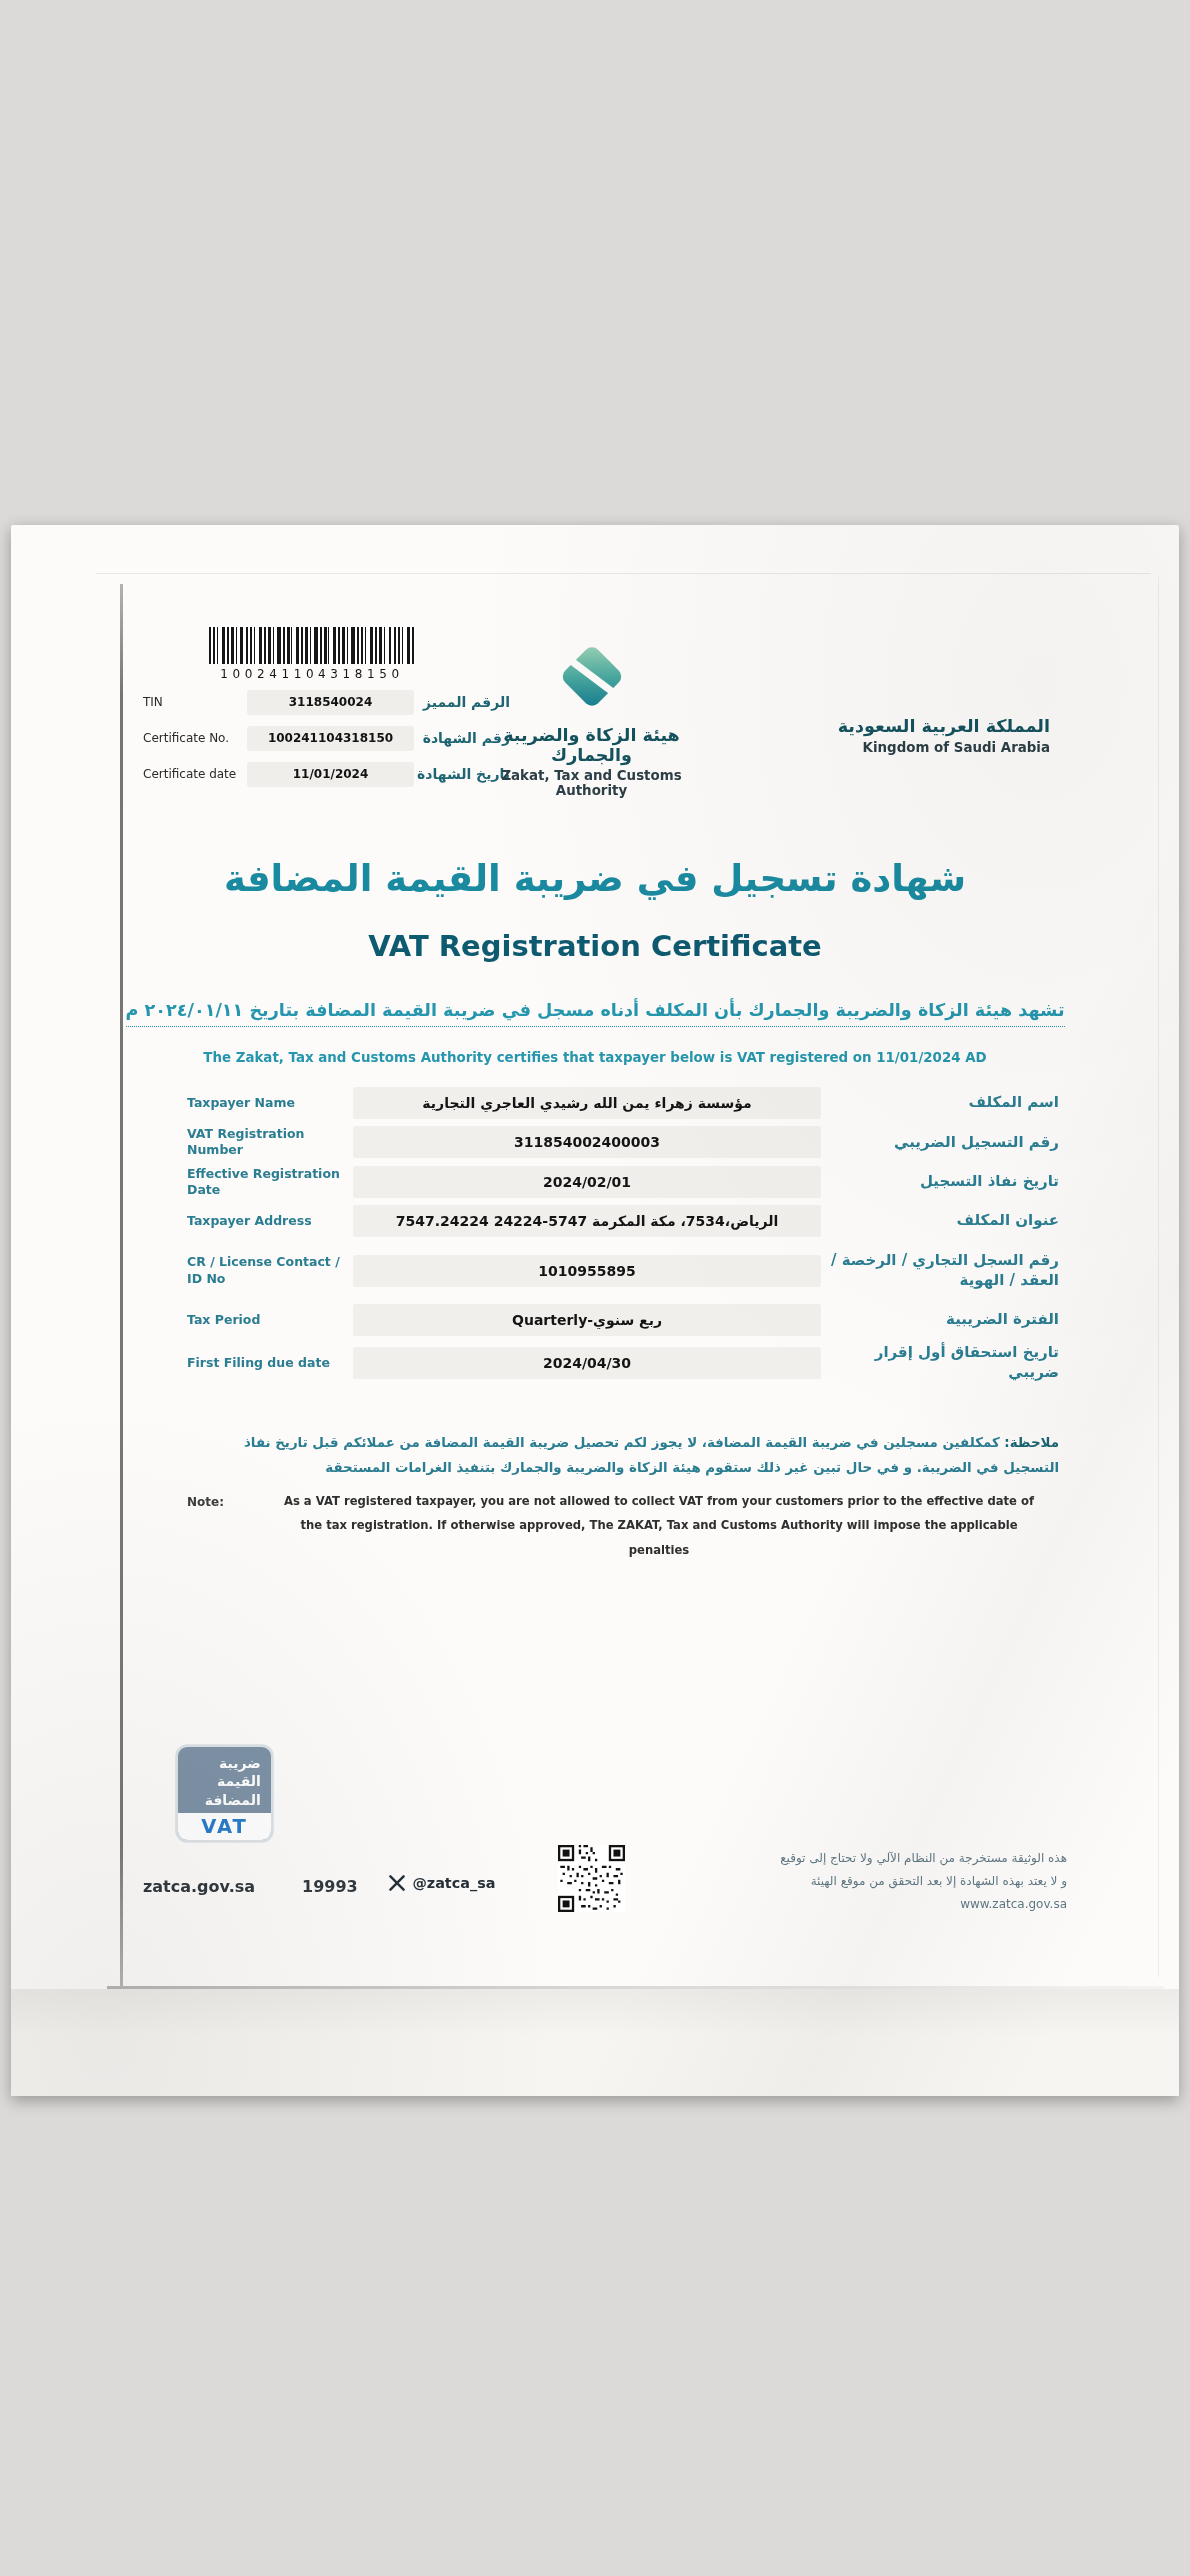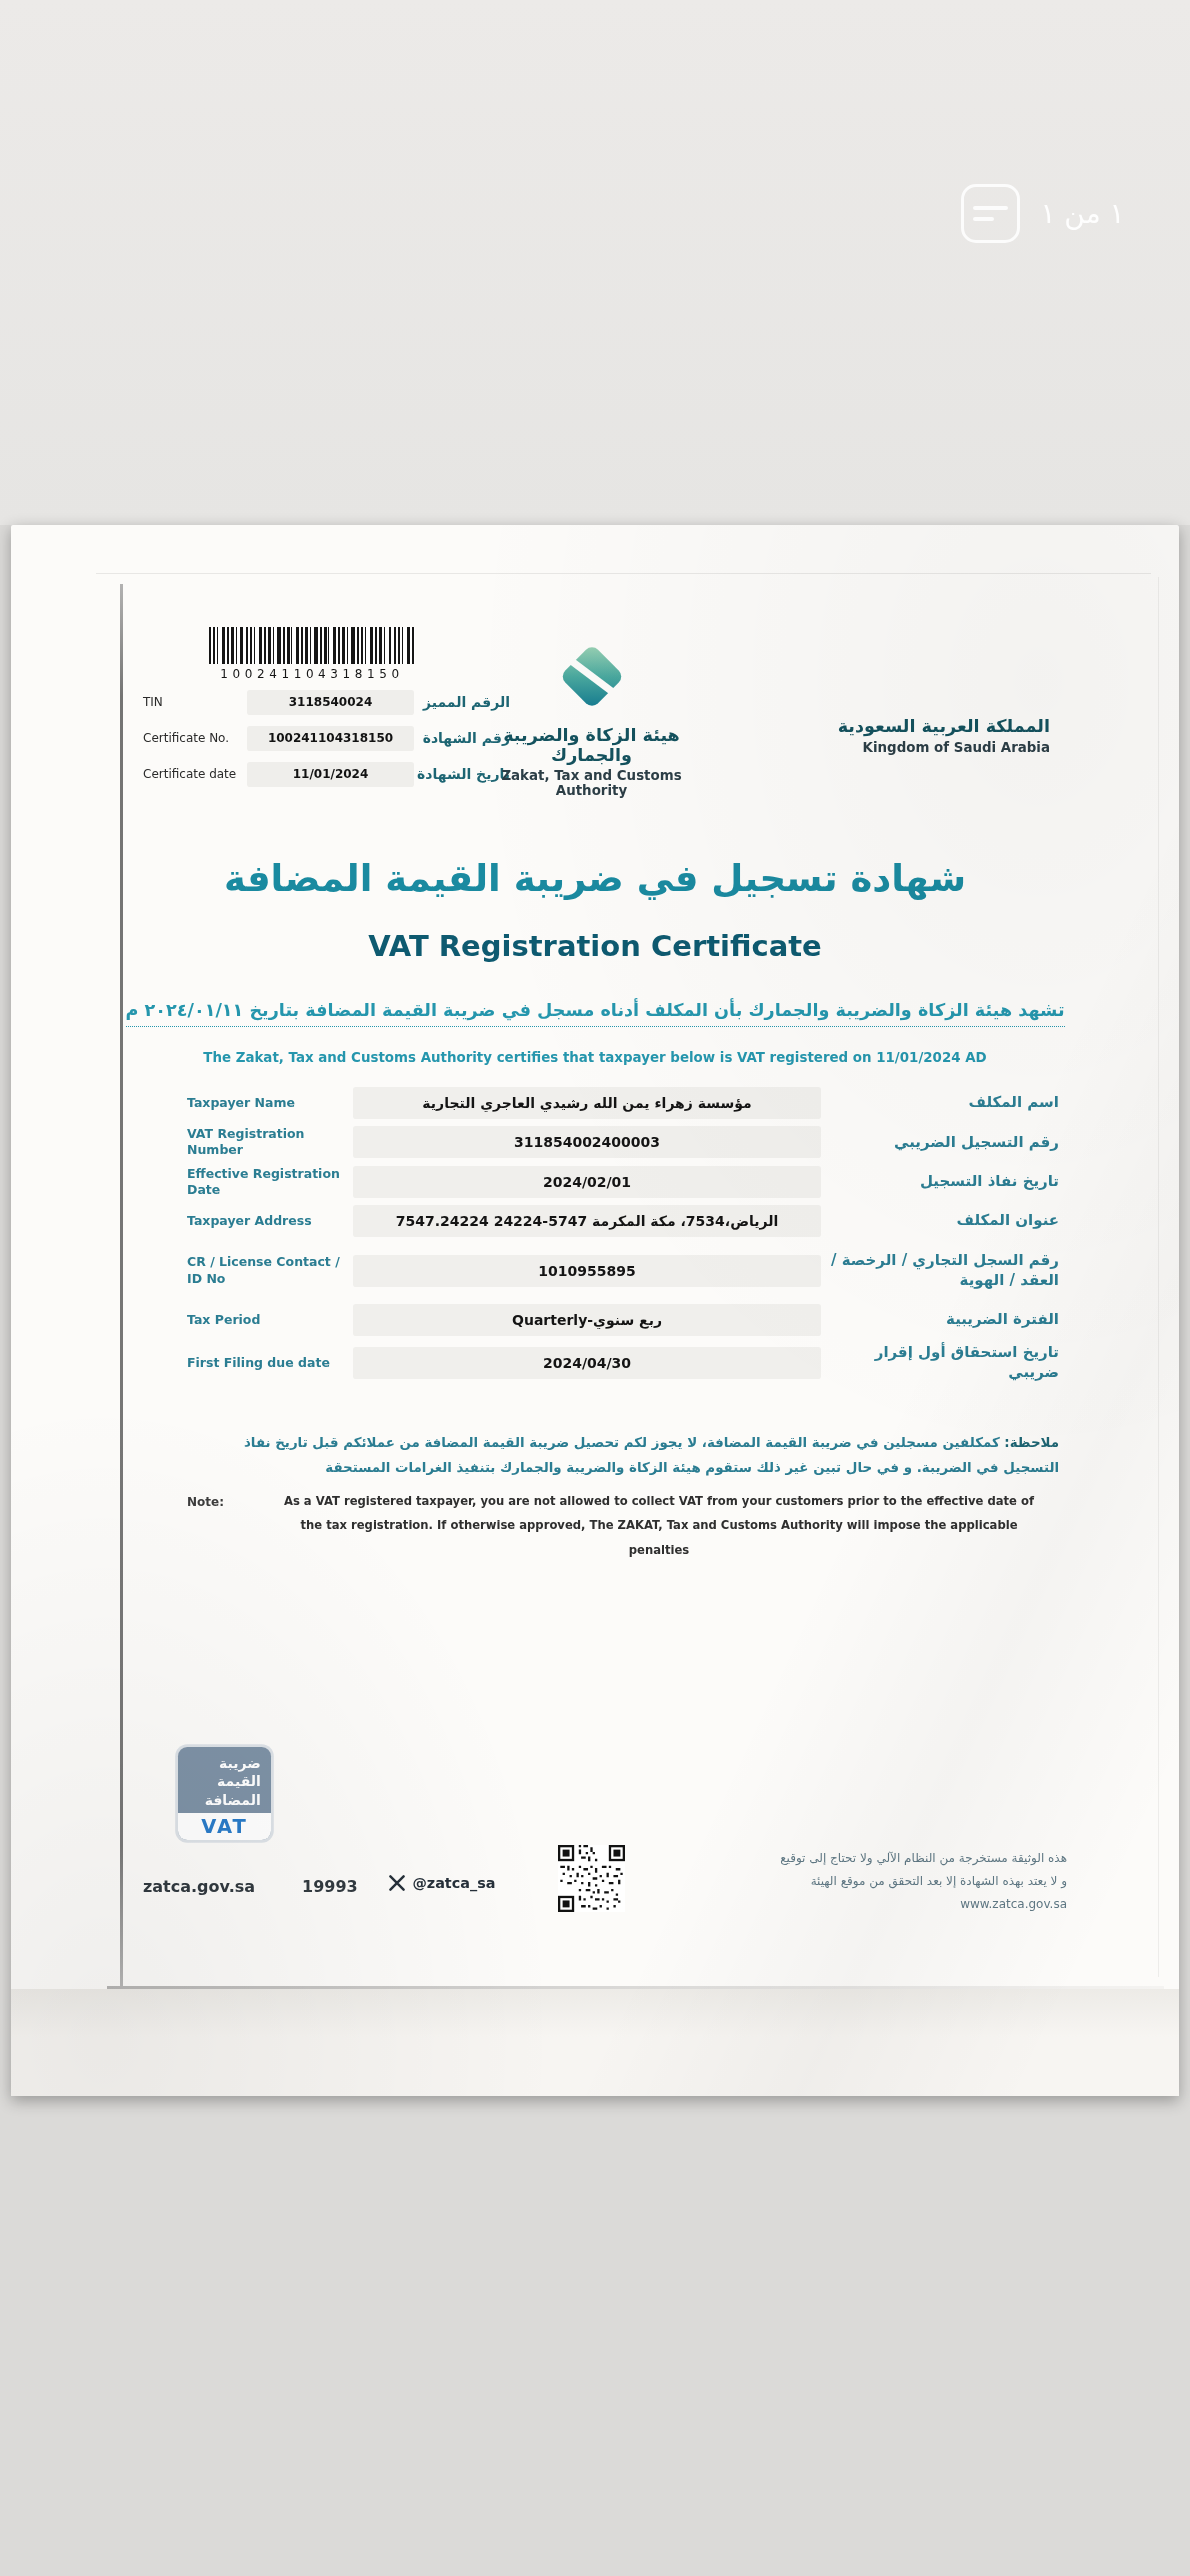--- a/index.html
+++ b/index.html
@@ -105,29 +105,20 @@
                 font-size:14.4px; font-weight:bold; color:#26303a; }
   .qr { position:absolute; left:547px; top:1320px; width:67px; height:67px; background:#fff; }
   .disclaimer { position:absolute; right:112px; top:1322px; width:399px; direction:rtl; text-align:right;
                 font-size:12px; color:#5f7884; line-height:1.92; font-weight:500; }
 </style>
 </head>
 <body>
 
 <div class="screen">
 
-  <div class="top-area">
-    <div class="page-indicator-group">
-      <div class="pages-icon">
-        <span class="pi-line"></span>
-        <span class="pi-line short"></span>
-      </div>
-      <div class="pi-text">١ من ١</div>
-    </div>
-  </div>
 
   <div class="photo">
     <div class="page-top-edge"></div>
     <div class="page-right-edge"></div>
     <div class="spine-line"></div>
 
     <div class="barcode-wrap">
       <div class="barcode-bars"></div>
       <div class="barcode-num">100241104318150</div>
     </div>

